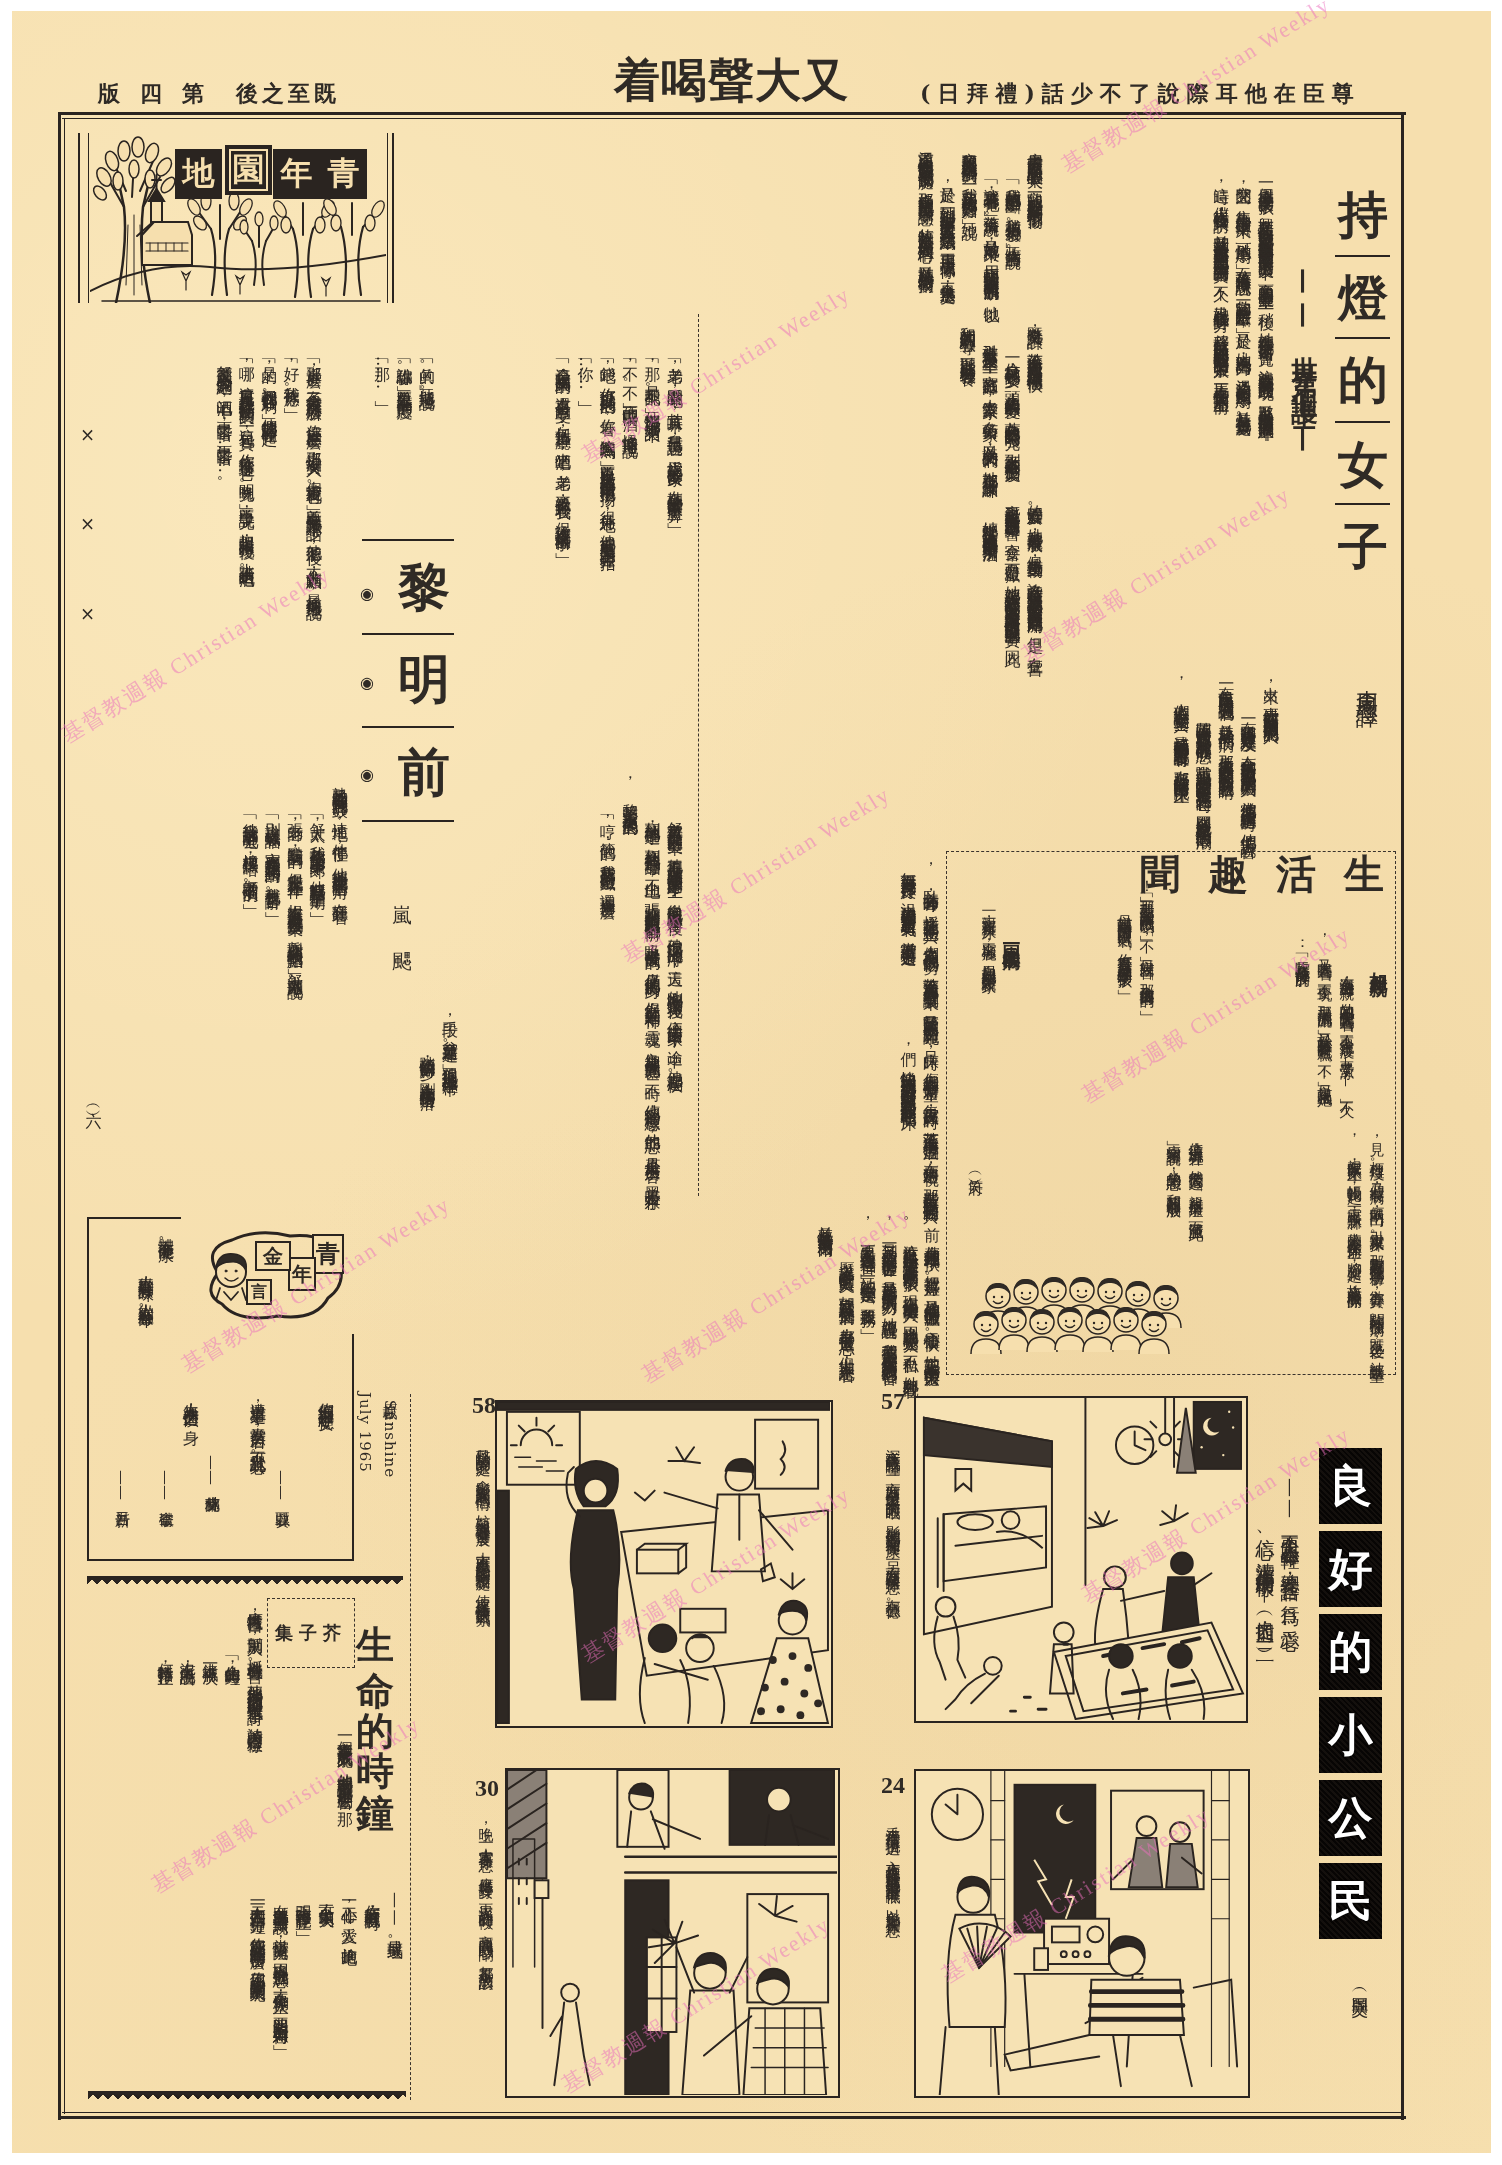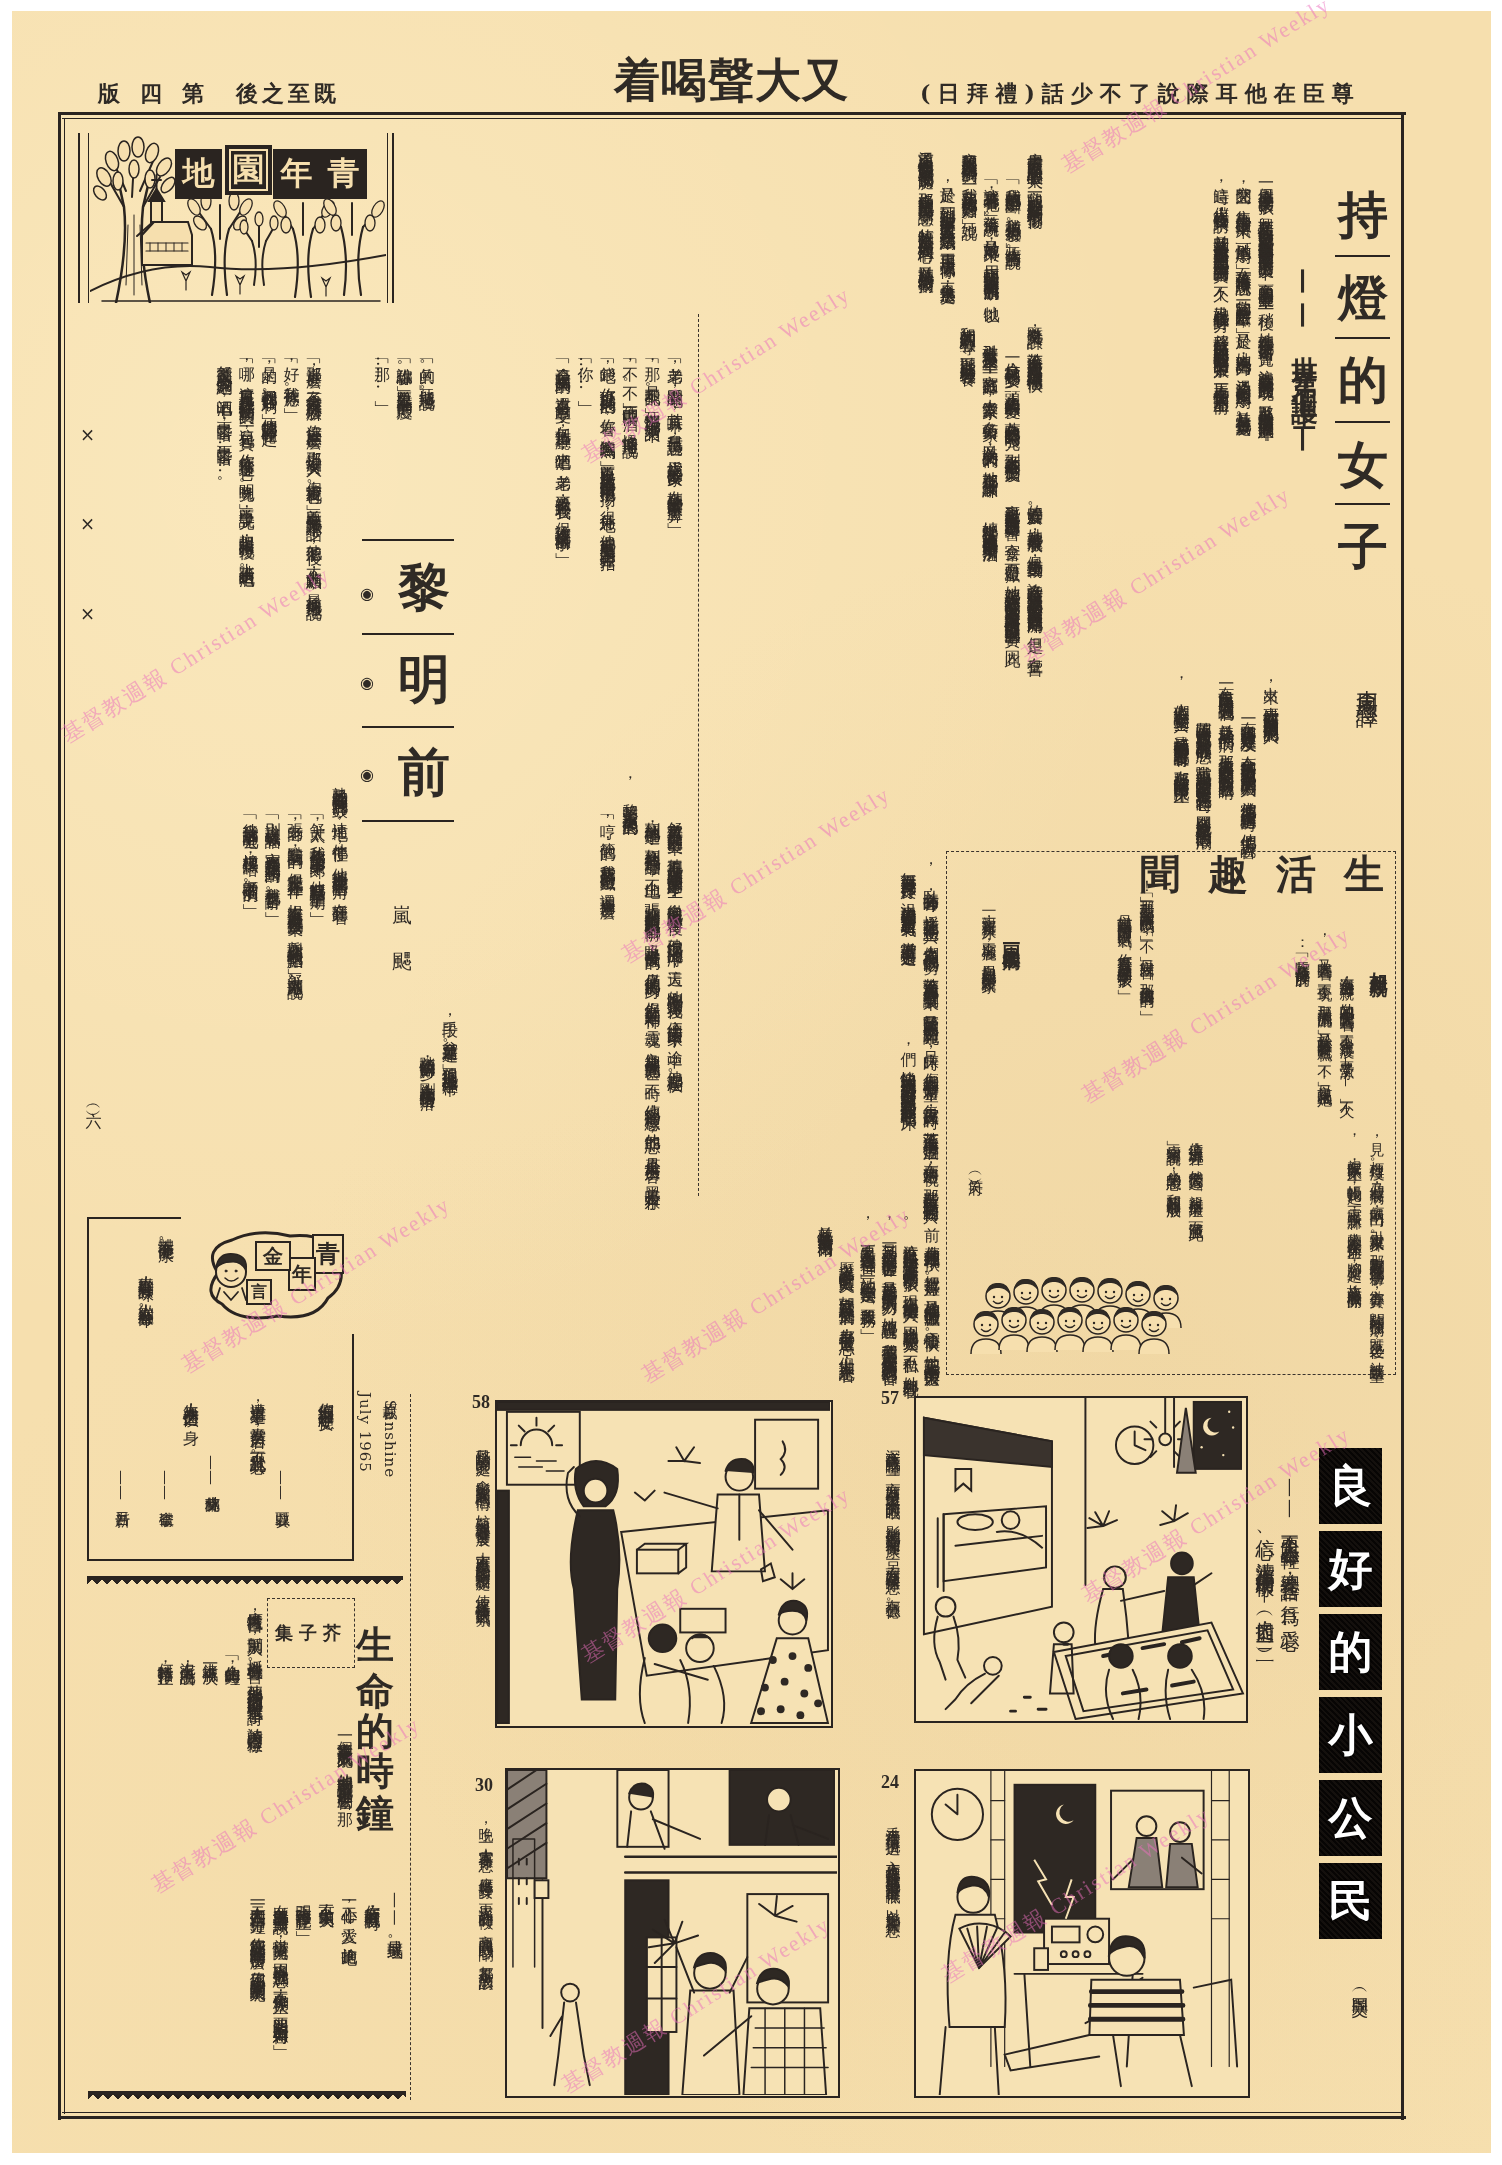--- a/index.html
+++ b/index.html
@@ -20,21 +20,21 @@
   .sm p{text-indent:33px;}
   .cap{font-size:15px;letter-spacing:2px;line-height:18.5px;}
   .head-small{position:absolute;top:80px;font-size:22px;font-weight:bold;line-height:26px;}
   .ttl-char{position:absolute;width:56px;text-align:center;font-size:50px;line-height:54px;font-weight:bold;}
   .ttl-line{position:absolute;height:2px;background:#2a2420;}
   .yc-block{position:absolute;top:149px;width:47px;height:50px;background:#2a2420;color:#f6dfae;font-size:32px;font-weight:bold;display:flex;align-items:center;justify-content:center;}
   .gcb{position:absolute;left:1319px;width:63px;height:76px;color:#fff;font-size:44px;font-weight:bold;display:flex;align-items:center;justify-content:center;
     background:repeating-linear-gradient(45deg,#2a2420 0 2px,#7a7066 2px 4px),#2a2420;background-blend-mode:multiply;text-shadow:0 0 3px #000,0 0 2px #000;}
   .panel{position:absolute;border:2.5px solid #2a2420;background:#f6e2b4;box-sizing:border-box;overflow:hidden;}
   .panel svg{display:block;}
-  .pnum{position:absolute;font-size:18px;font-weight:bold;font-family:"Liberation Serif",serif;}
+  .pnum{position:absolute;font-size:24px;font-weight:bold;font-family:"Liberation Serif",serif;}
   .wm{position:absolute;transform:rotate(-32deg);font-size:22px;letter-spacing:2px;white-space:nowrap;color:rgba(236,110,190,.5);font-family:"Liberation Serif",serif;pointer-events:none;}
   .zig{position:absolute;height:8px;background:linear-gradient(135deg,#2a2420 30%,transparent 30%) 0 0/10px 8px,linear-gradient(225deg,#2a2420 30%,transparent 30%) 0 0/10px 8px;border-top:3px solid #2a2420;}
   .qlogo-char{position:absolute;border:2px solid #2a2420;background:#f6dfae;font-weight:bold;display:flex;align-items:center;justify-content:center;}
 </style>
 </head>
 <body>
 
 <div id="paper"></div>
 
 <div class="head-small rev" style="left:98px;letter-spacing:20px;">第四版</div>

